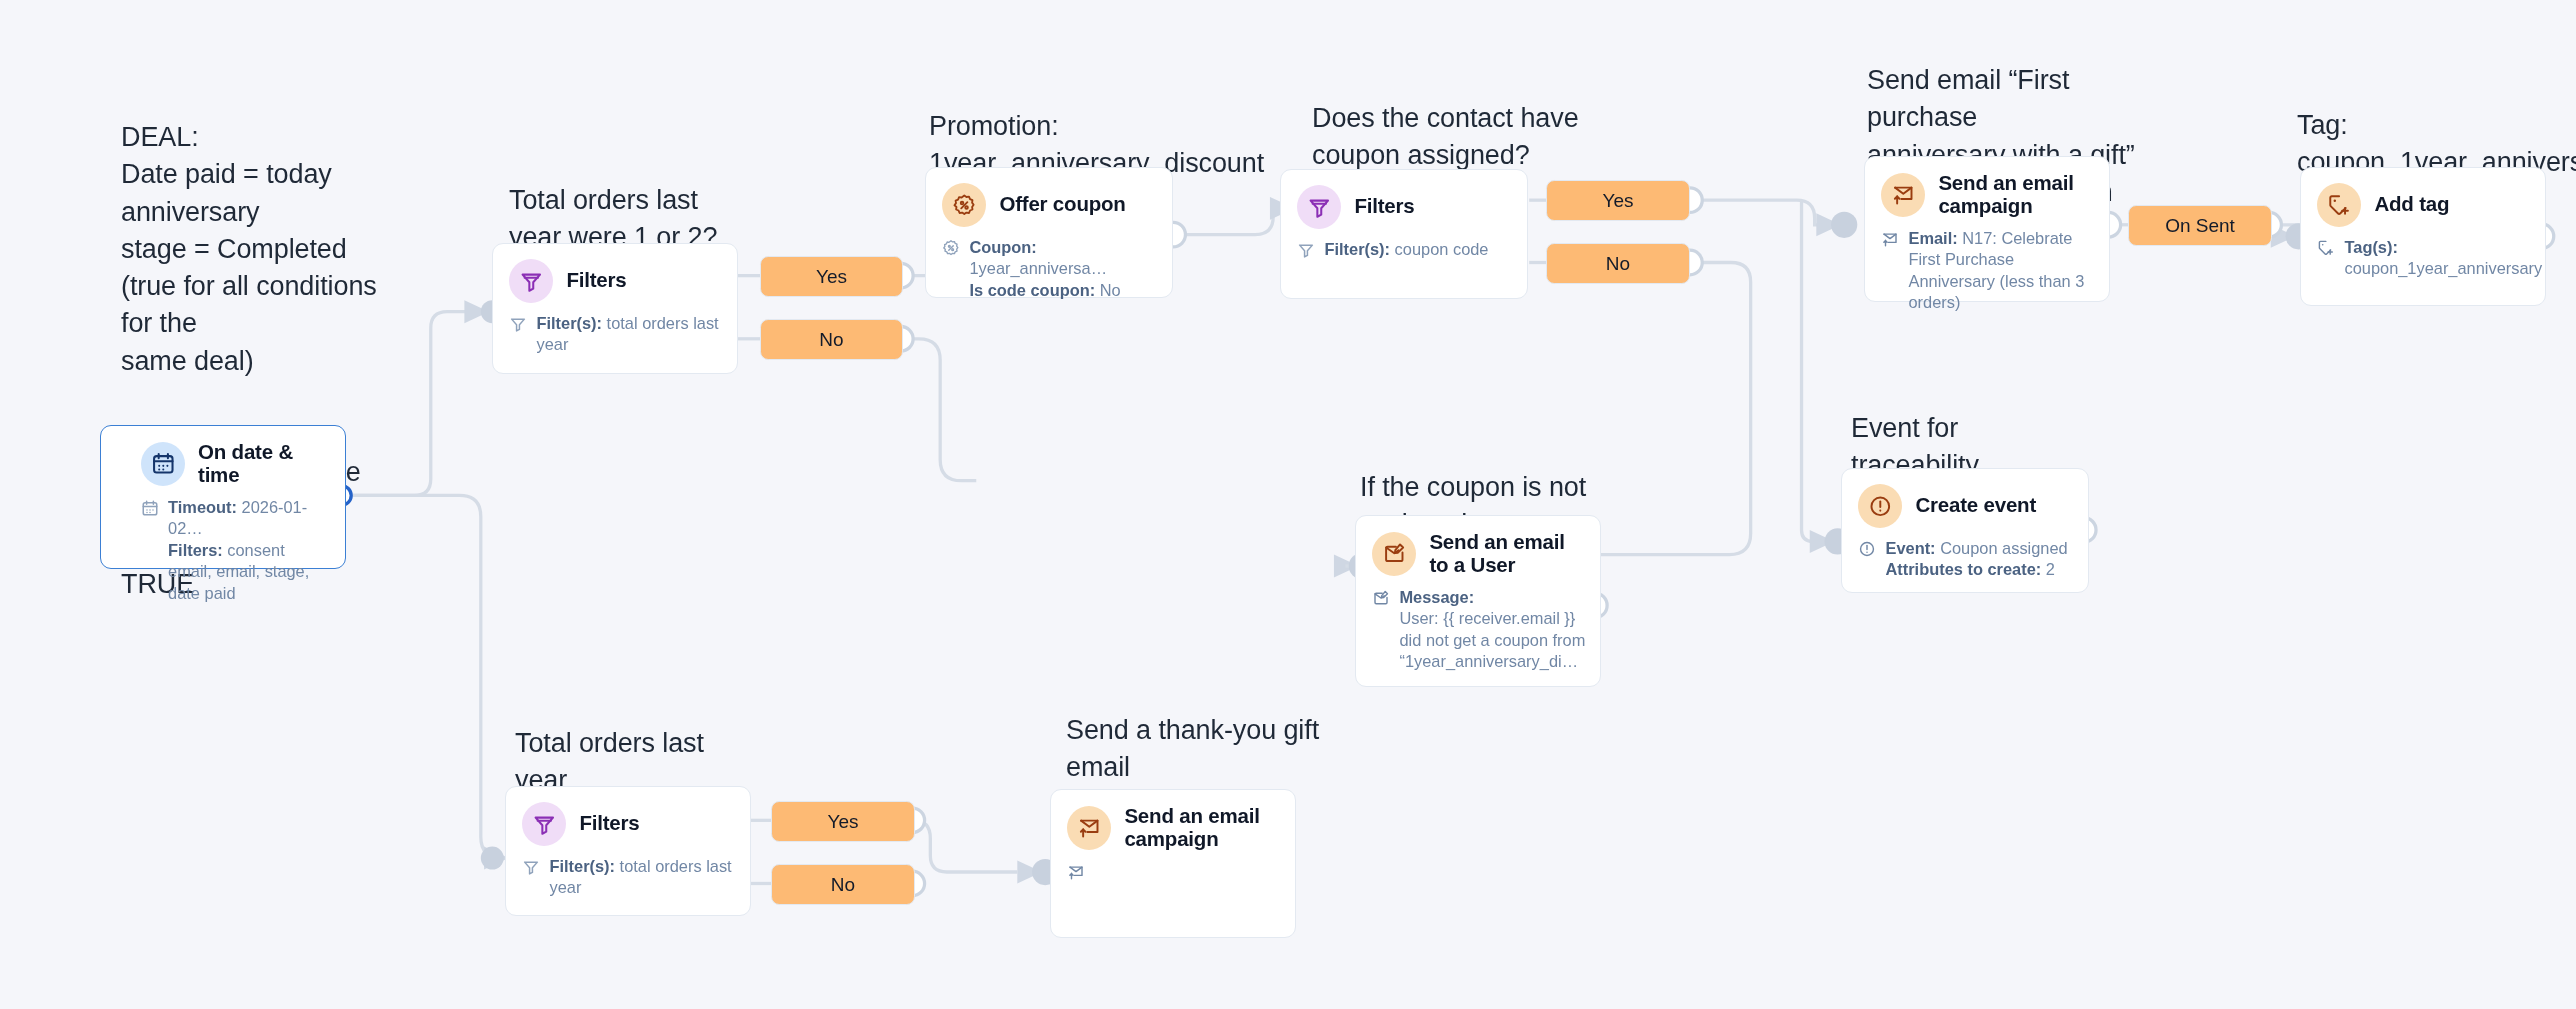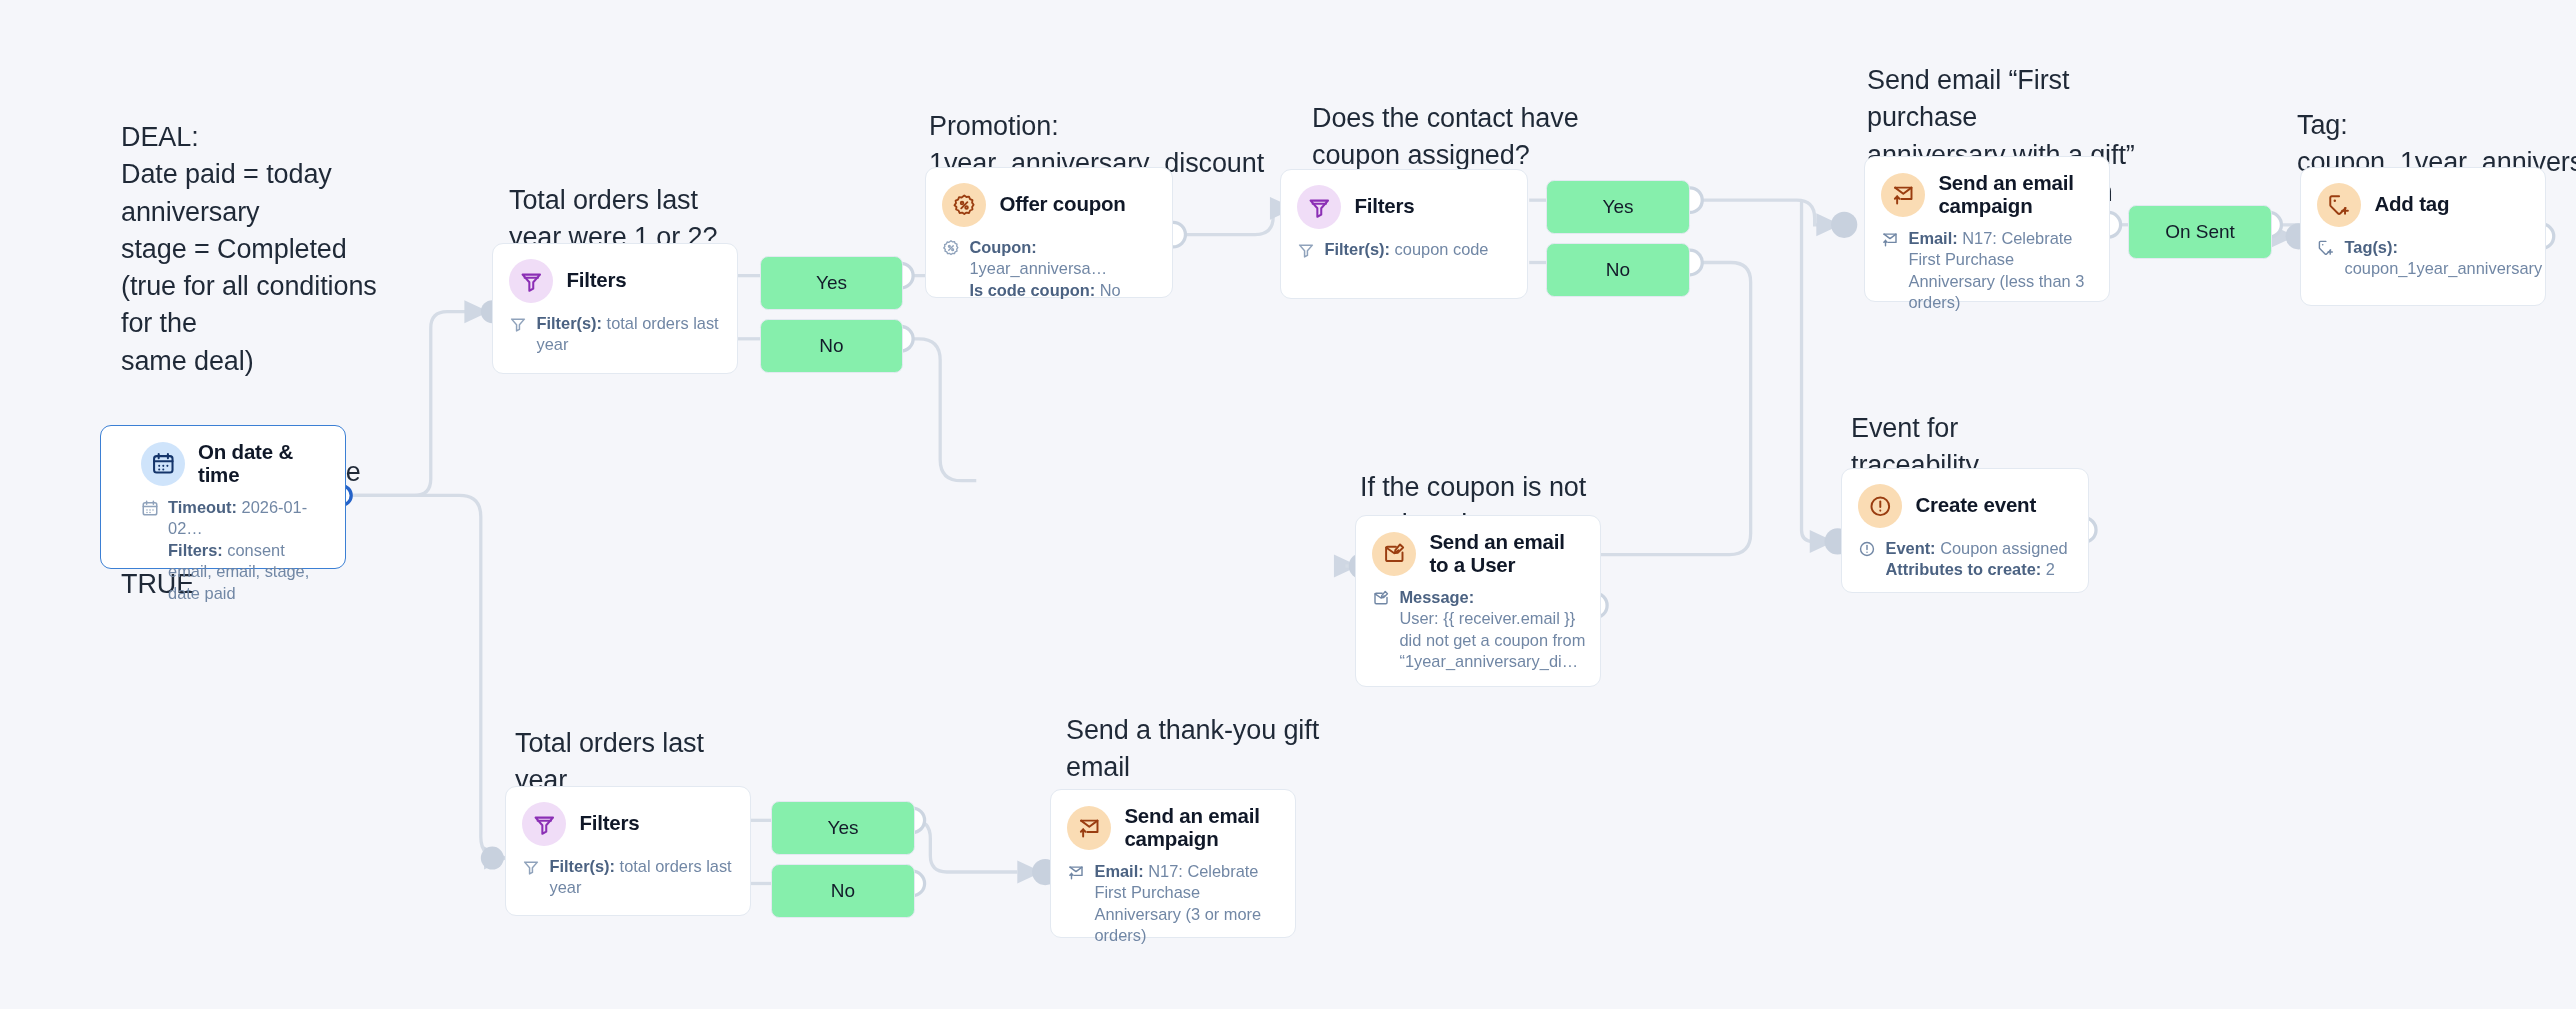--- a/index.html
+++ b/index.html
@@ -56,24 +56,24 @@
     margin-top: 9.8px;
     display: flex; gap: 7.4px;
     font-size: 16.4px; line-height: 1.32; color: #7187a5;
   }
   .body-icon { min-width: 19.7px; padding-top: 2.5px; }
   .node-body b { color: #4b6282; font-weight: bold; }
 
   
   .pill {
     position: absolute;
-    background: #86efac;
+    background: #fdba74;
     border: 1.6px solid #e3e9f1;
     border-radius: 8.2px;
-    height: 54px;
+    height: 41px;
     display: flex; align-items: center; justify-content: center;
     font-size: 19px;
     color: #131b2a;
   }
 </style>
 </head>
 <body>
 
 <div id="canvas">
 
@@ -442,24 +442,20 @@
       <div class="node-title">Send an email campaign</div>
     </div>
     <div class="node-body">
       <span class="body-icon">
         <svg width="18" height="18" viewBox="0 0 24 24" fill="none" stroke="#7187a5" stroke-width="1.9" stroke-linecap="round" stroke-linejoin="round">
           <path d="M4 5.5h16v11H10"></path>
           <path d="M4 5.5l8 6 8-6"></path>
           <path d="M6 21v-7M6 14l-2.2 2.3M6 14l2.2 2.3"></path>
         </svg>
       </span>
-      <span>
-        <b>Email:</b>
-        <span>N17: Celebrate First Purchase Anniversary (3 or more orders)</span>
-      </span>
     </div>
   </div>
 
   <div class="pill" style="left:760px; top:256px; width:143px;">Yes</div>
   <div class="pill" style="left:760px; top:319px; width:143px;">No</div>
 
   <div class="pill" style="left:1546px; top:180px; width:144px;">Yes</div>
   <div class="pill" style="left:1546px; top:243px; width:144px;">No</div>
 
   <div class="pill" style="left:2128px; top:205px; width:144px;">On Sent</div>

